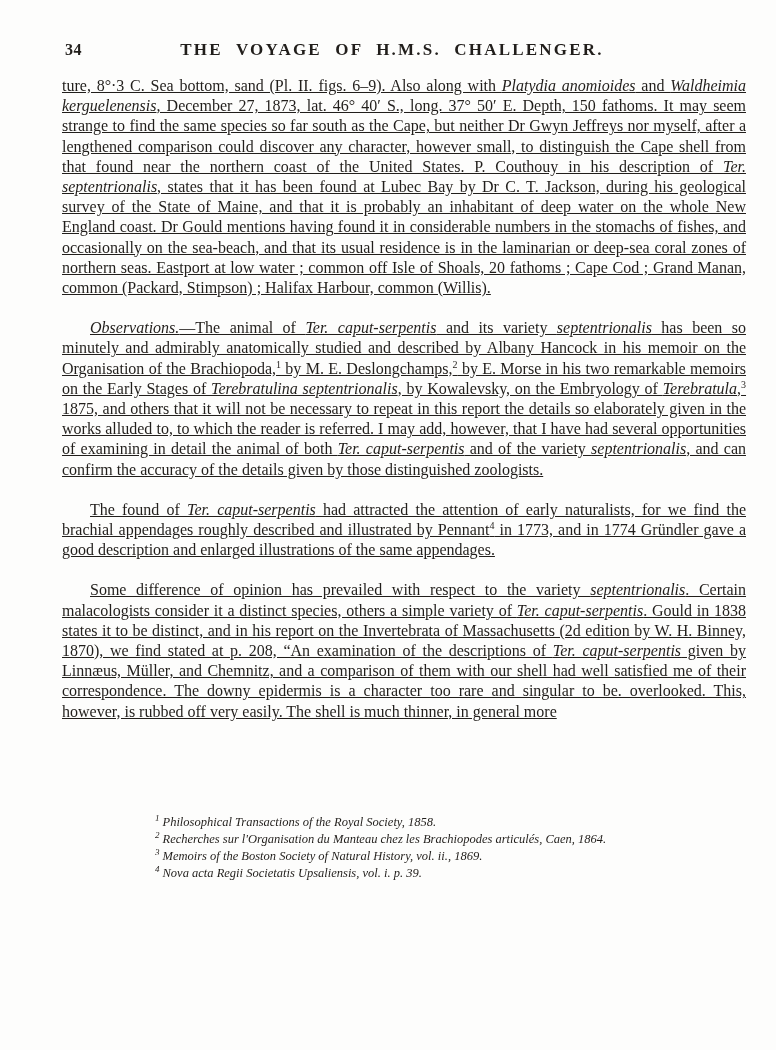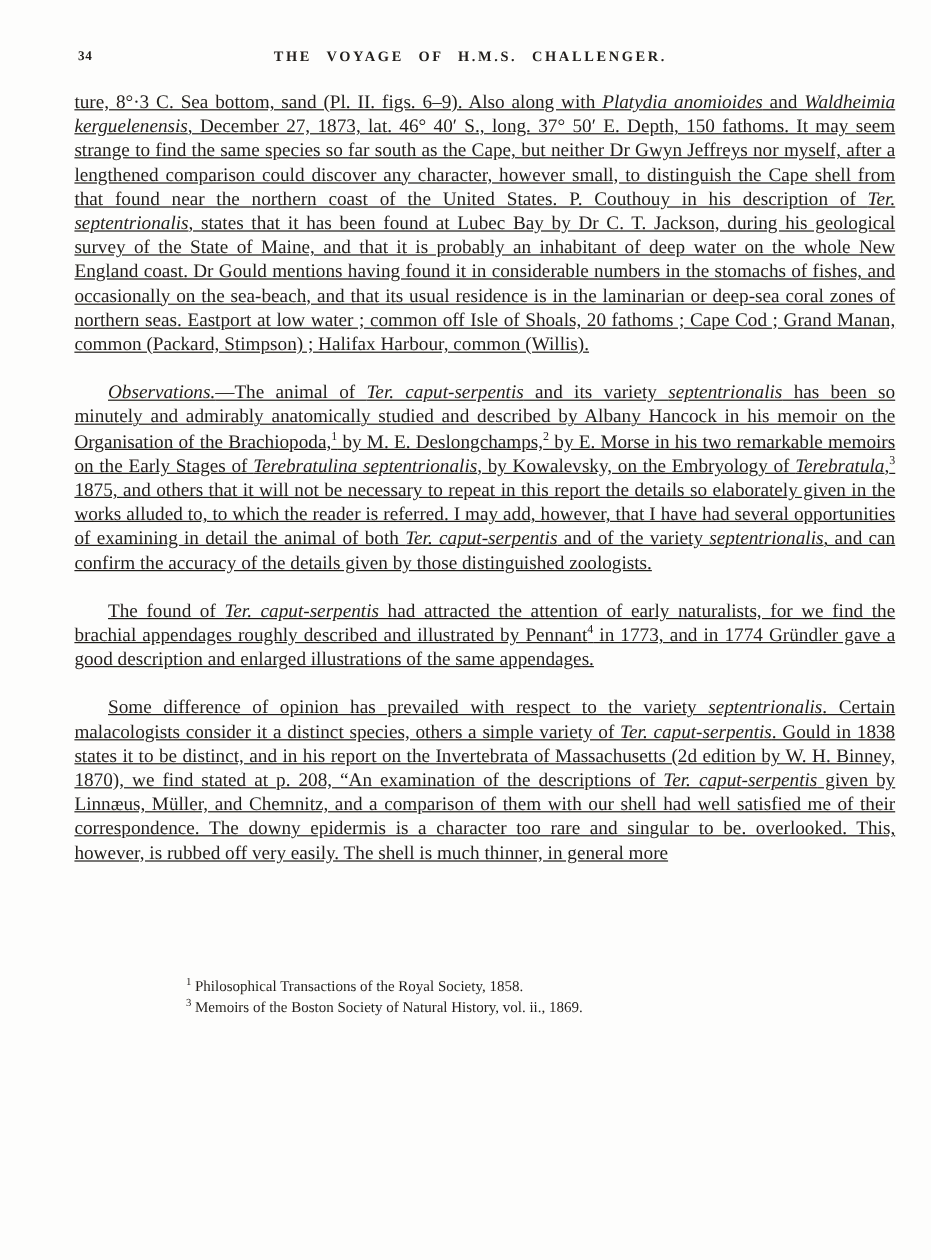--- a/index.html
+++ b/index.html
@@ -20,28 +20,28 @@
     position: absolute;
     top: 40px;
     left: 62px;
     width: 684px;
     height: 22px;
   }
   .pagenum {
     position: absolute;
     left: 3px;
     top: 1px;
-    font-size: 11px;
+    font-size: 16px;
     font-weight: bold;
     letter-spacing: 0.5px;
   }
   .running-title {
     display: block;
     text-align: center;
-    font-size: 12px;
+    font-size: 17px;
     font-weight: bold;
     letter-spacing: 2.2px;
     word-spacing: 7px;
     transform: translateX(-12px);
   }
   .body-text {
     position: absolute;
     top: 76px;
     left: 62px;
     width: 684px;
@@ -67,20 +67,21 @@
     font-size: 10px;
     line-height: 0;
   }
   .footnotes {
     position: absolute;
     top: 814px;
     left: 155px;
     width: 575px;
     font-size: 12.5px;
     line-height: 17px;
+    font-style: italic;
   }
   .footnote {
     margin: 0;
   }
   .footnote sup {
     font-size: 9px;
     line-height: 0;
     margin-right: 3px;
   }
 </style>
@@ -95,15 +96,17 @@
 
   <div class="body-text" id="paragraphs">
       <p class="para"><span>ture, 8°·3 C.  Sea bottom, sand (Pl. II. figs. 6–9).  Also along with </span><span class="it">Platydia anomioides</span><span> and </span><span class="it">Waldheimia kerguelenensis</span><span>, December 27, 1873, lat. 46° 40′ S., long. 37° 50′ E.  Depth, 150 fathoms.  It may seem strange to find the same species so far south as the Cape, but neither Dr Gwyn Jeffreys nor myself, after a lengthened comparison could discover any character, however small, to distinguish the Cape shell from that found near the northern coast of the United States.  P. Couthouy in his description of </span><span class="it">Ter. septentrionalis</span><span>, states that it has been found at Lubec Bay by Dr C. T. Jackson, during his geological survey of the State of Maine, and that it is probably an inhabitant of deep water on the whole New England coast.  Dr Gould mentions having found it in considerable numbers in the stomachs of fishes, and occasionally on the sea-beach, and that its usual residence is in the laminarian or deep-sea coral zones of northern seas.  Eastport at low water ; common off Isle of Shoals, 20 fathoms ; Cape Cod ; Grand Manan, common (Packard, Stimpson) ; Halifax Harbour, common (Willis).</span></p>
       <p class="para indent"><span class="it">Observations.</span><span>—The animal of </span><span class="it">Ter. caput-serpentis</span><span> and its variety </span><span class="it">septentrionalis</span><span> has been so minutely and admirably anatomically studied and described by Albany Hancock in his memoir on the Organisation of the Brachiopoda,</span><sup>1</sup><span> by M. E. Deslongchamps,</span><sup>2</sup><span> by E. Morse in his two remarkable memoirs on the Early Stages of </span><span class="it">Terebratulina septentrionalis</span><span>, by Kowalevsky, on the Embryology of </span><span class="it">Terebratula</span><span>,</span><sup>3</sup><span> 1875, and others that it will not be necessary to repeat in this report the details so elaborately given in the works alluded to, to which the reader is referred.  I may add, however, that I have had several opportunities of examining in detail the animal of both </span><span class="it">Ter. caput-serpentis</span><span> and of the variety </span><span class="it">septentrionalis</span><span>, and can confirm the accuracy of the details given by those distinguished zoologists.</span></p>
       <p class="para indent"><span>The found of </span><span class="it">Ter. caput-serpentis</span><span> had attracted the attention of early naturalists, for we find the brachial appendages roughly described and illustrated by Pennant</span><sup>4</sup><span> in 1773, and in 1774 Gründler gave a good description and enlarged illustrations of the same appendages.</span></p>
       <p class="para indent"><span>Some difference of opinion has prevailed with respect to the variety </span><span class="it">septentrionalis</span><span>.  Certain malacologists consider it a distinct species, others a simple variety of </span><span class="it">Ter. caput-serpentis</span><span>.  Gould in 1838 states it to be distinct, and in his report on the Invertebrata of Massachusetts (2d edition by W. H. Binney, 1870), we find stated at p. 208, “An examination of the descriptions of </span><span class="it">Ter. caput-serpentis</span><span> given by Linnæus, Müller, and Chemnitz, and a comparison of them with our shell had well satisfied me of their correspondence.  The downy epidermis is a character too rare and singular to be. overlooked.  This, however, is rubbed off very easily.  The shell is much thinner, in general more</span></p>
     </div>
 
   <div class="footnotes" id="footnotes">
       <div class="footnote"><sup>1</sup><span>Philosophical Transactions of the Royal Society, 1858.</span></div>
+      <div class="footnote"><sup>2</sup><span>Recherches sur l'Organisation du Manteau chez les Brachiopodes articulés, Caen, 1864.</span></div>
       <div class="footnote"><sup>3</sup><span>Memoirs of the Boston Society of Natural History, vol. ii., 1869.</span></div>
+      <div class="footnote"><sup>4</sup><span>Nova acta Regii Societatis Upsaliensis, vol. i. p. 39.</span></div>
     </div>
 </div>
 
 </body></html>

